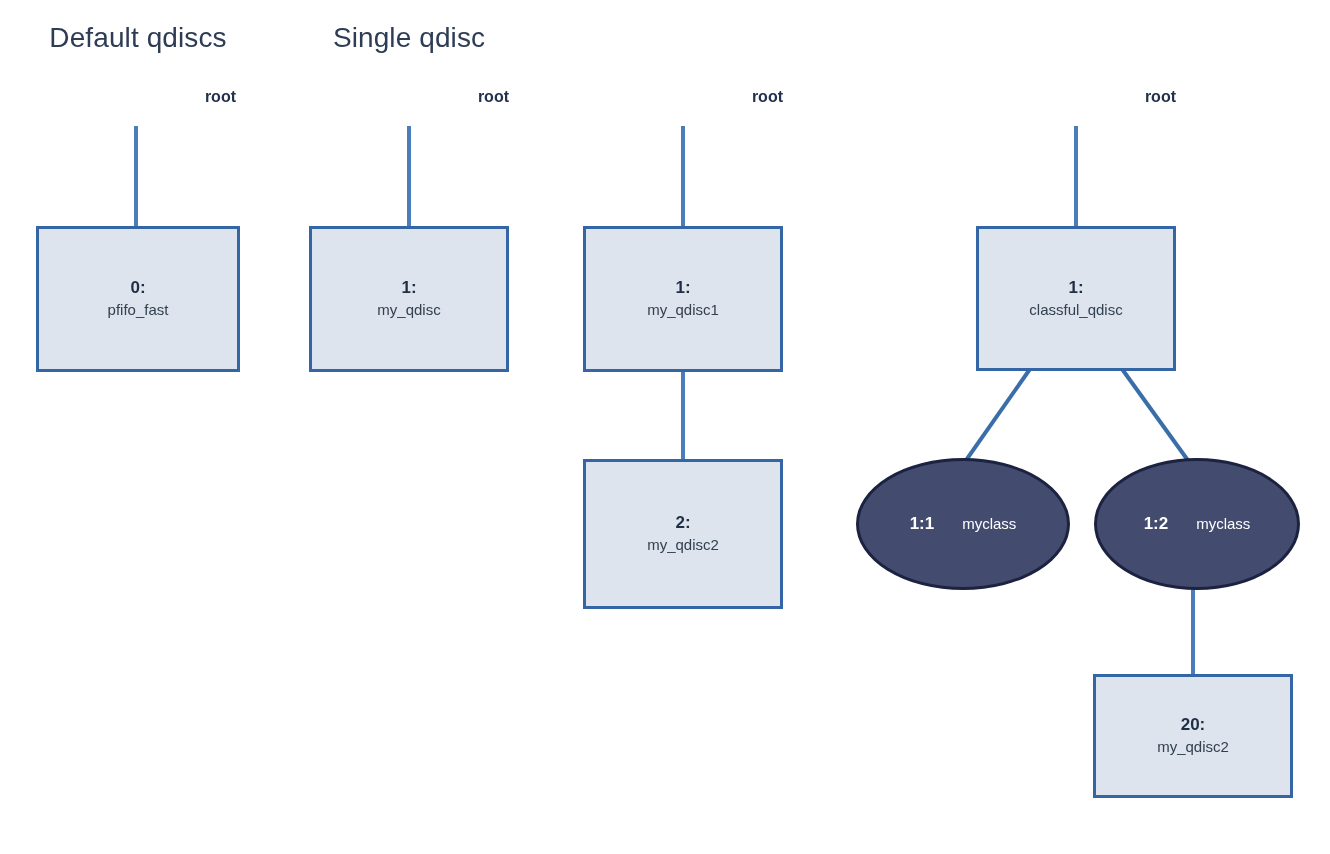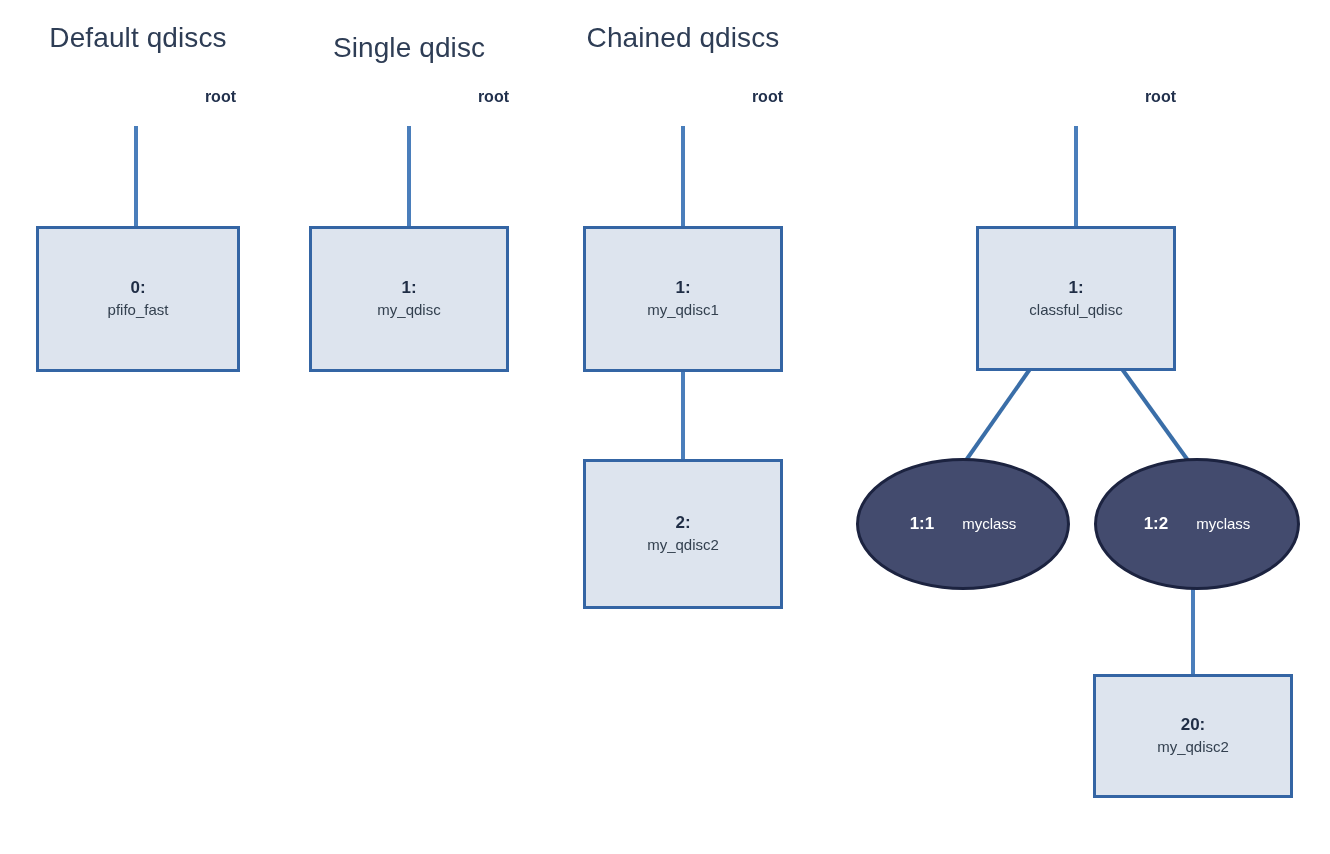--- a/index.html
+++ b/index.html
@@ -109,28 +109,27 @@
     <line x1="1193" y1="589" x2="1193" y2="676" stroke="#4a7ebb" stroke-width="4"></line>
   </svg>
 
   <div class="col-title" style="left:36px; top:22px; width:204px;">Default qdiscs</div>
   <div class="root-label" style="left:36px; top:88px; width:200px;">root</div>
   <div class="node-box" style="left:36px; top:226px; width:204px; height:146px;">
     <span class="node-id">0:</span>
     <span class="node-name">pfifo_fast</span>
   </div>
 
-  <div class="col-title" style="left:307px; top:32px; width:204px;">Single qdisc</div>
+  <div class="col-title" style="left:307px; top:22px; width:204px;">Single qdisc</div>
   <div class="root-label" style="left:309px; top:88px; width:200px;">root</div>
   <div class="node-box" style="left:309px; top:226px; width:200px; height:146px;">
     <span class="node-id">1:</span>
     <span class="node-name">my_qdisc</span>
   </div>
 
-  <div class="col-title" style="left:563px; top:22px; width:240px;">Chained qdiscs</div>
   <div class="root-label" style="left:583px; top:88px; width:200px;">root</div>
   <div class="node-box" style="left:583px; top:226px; width:200px; height:146px;">
     <span class="node-id">1:</span>
     <span class="node-name">my_qdisc1</span>
   </div>
   <div class="node-box" style="left:583px; top:459px; width:200px; height:150px;">
     <span class="node-id">2:</span>
     <span class="node-name">my_qdisc2</span>
   </div>
 

